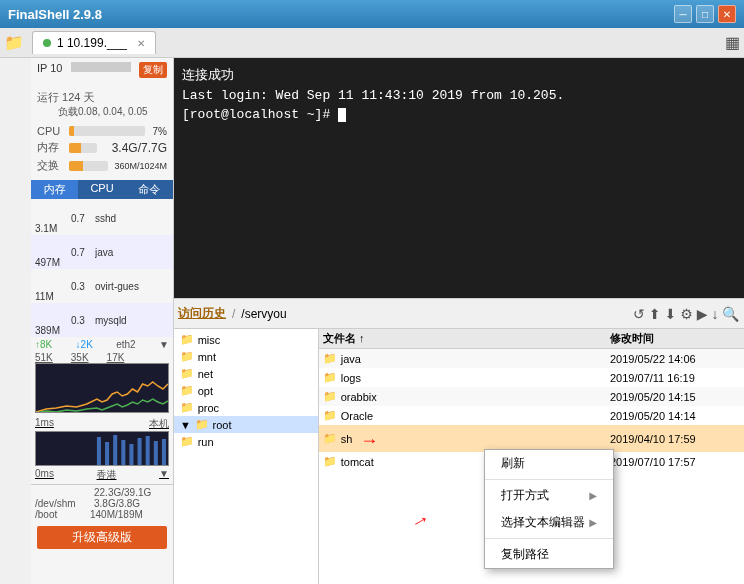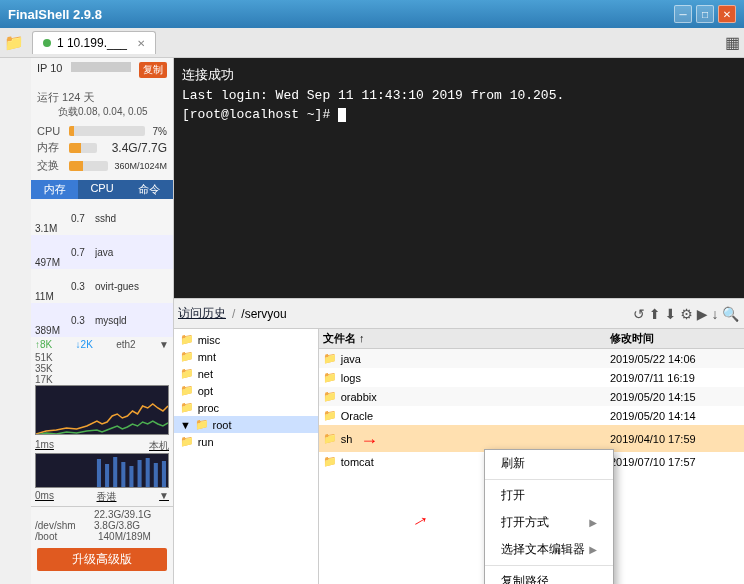--- a/index.html
+++ b/index.html
@@ -329,21 +329,21 @@
       </div>
     </div>
 
     <div class="net-section">
       <div class="net-title-row">
         <span class="net-up">↑8K</span>
         <span class="net-down">↓2K</span>
         <span style="color:#555;">eth2</span>
         <span style="cursor:pointer;">▼</span>
       </div>
-      <div style="font-size:10px;color:#555;display:flex;flex-direction:column;gap:0;">
+      <div style="font-size:10px;color:#555;display:flex;flex-direction:row;gap:18px;text-decoration:underline;">
         <span>51K</span>
         <span>35K</span>
         <span>17K</span>
       </div>
       <div class="net-graph">
         <svg viewBox="0 0 130 50" preserveAspectRatio="none" style="width:100%;height:50px;">
           <polyline points="0,48 10,45 20,44 30,42 40,43 50,40 60,35 65,38 70,36 75,30 80,28 85,32 90,30 95,25 100,28 105,20 110,22 115,18 120,22 125,25 130,20" fill="none" stroke="#f0a030" stroke-width="1.5"></polyline>
           <polyline points="0,49 10,47 20,48 30,46 40,47 50,45 60,44 65,46 70,44 75,42 80,40 85,43 90,41 95,38 100,40 105,36 110,38 115,35 120,38 125,40 130,37" fill="none" stroke="#4caf50" stroke-width="1.5"></polyline>
         </svg>
       </div>
@@ -376,21 +376,21 @@
 
     <div style="padding:2px 4px;font-size:10px;border-top:1px solid #ccc;">
       <div style="display:flex;gap:4px;color:#555;">
         <span style="width:55px;"></span>
         <span>22.3G/39.1G</span>
       </div>
       <div style="display:flex;gap:4px;color:#555;">
         <span style="width:55px;">/dev/shm</span>
         <span>3.8G/3.8G</span>
       </div>
-      <div style="display:flex;gap:8px;color:#555;">
+      <div style="display:flex;gap:0;color:#555;">
         <span style="width:55px;">/boot</span>
         <span>140M/189M</span>
       </div>
     </div>
 
     <div style="padding:4px 6px;">
       <button class="upgrade-btn" style="width:100%;font-size:12px;padding:3px;">升级高级版</button>
     </div>
   </div>
 
@@ -401,21 +401,21 @@
       <div class="terminal-line">Last login: Wed Sep 11 11:43:10 2019 from 10.205.</div>
       <div class="terminal-line">
         <span>[root@localhost ~]# </span>
         <span style="background:white;width:8px;height:14px;display:inline-block;vertical-align:middle;"></span>
       </div>
     </div>
 
     <div class="file-panel">
 
       <div class="file-toolbar">
-        <span style="color:#0f172a;text-decoration:underline;cursor:pointer;">访问历史</span>
+        <span style="color:#a16207;text-decoration:underline;cursor:pointer;font-weight:bold;">访问历史</span>
         <span style="color:#888;">/</span>
         <span>/servyou</span>
         <div class="file-toolbar-icons">
           <span class="file-toolbar-icon">↺</span>
           <span class="file-toolbar-icon">⬆</span>
           <span class="file-toolbar-icon">⬇</span>
           <span class="file-toolbar-icon">⚙</span>
           <span class="file-toolbar-icon">▶</span>
           <span class="file-toolbar-icon">↓</span>
           <span class="file-toolbar-icon">🔍</span>
@@ -508,21 +508,20 @@
               <span class="folder-icon">📁</span>
               <span>tomcat</span>
             </div>
             <span class="col-date">2019/07/10 17:57</span>
           </div>
         </div>
 
         <div class="context-menu" style="left:310px;top:120px;">
           <div class="ctx-item">刷新</div>
           <div class="ctx-divider"></div>
-          <div class="ctx-item">打开</div>
           <div class="ctx-item">打开方式<span class="ctx-arrow">▶</span></div>
           <div class="ctx-item">选择文本编辑器<span class="ctx-arrow">▶</span></div>
           <div class="ctx-divider"></div>
           <div class="ctx-item">复制路径</div>
 
         </div>
 
         <div style="position:absolute;left:235px;top:178px;color:red;font-size:20px;font-weight:bold;transform:rotate(-30deg);">→</div>
 
 

